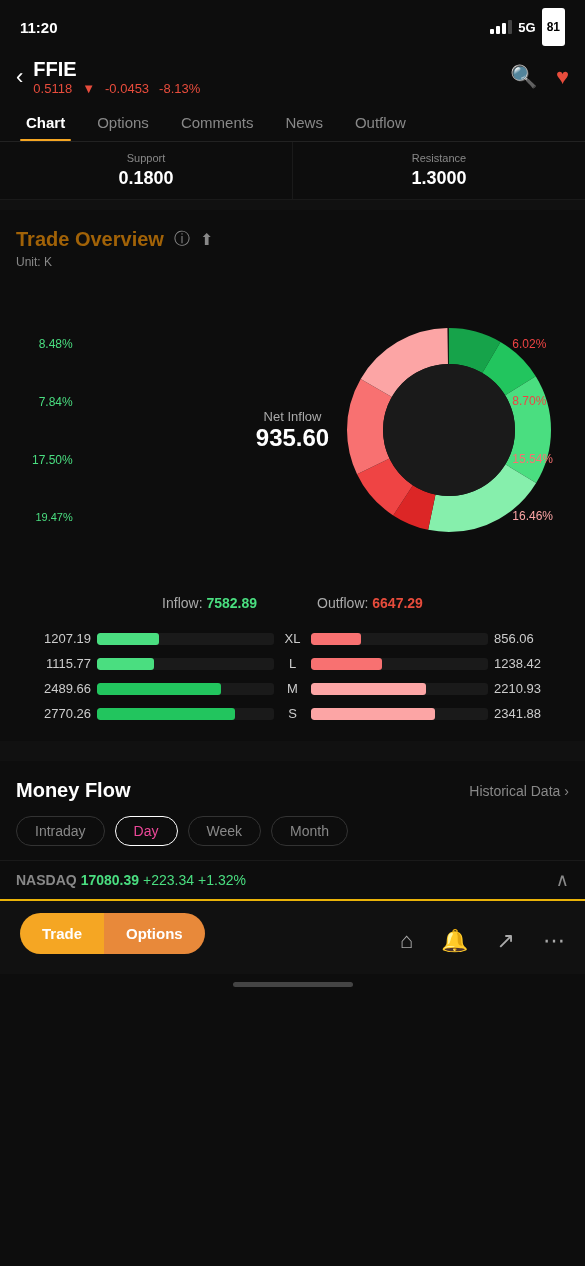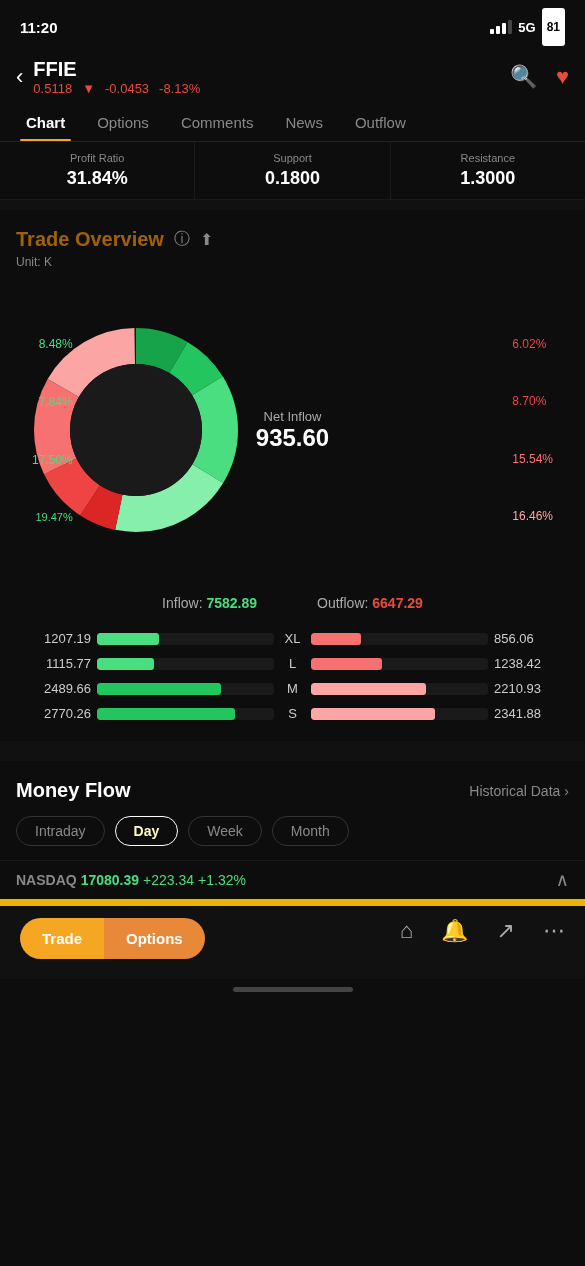--- a/index.html
+++ b/index.html
@@ -162,21 +162,21 @@
     .unit-label {
       font-size: 12px;
       color: #888;
       margin-bottom: 16px;
     }
 
     
     .donut-container {
       position: relative;
       display: flex;
-      justify-content: flex-start;
+      justify-content: flex-end;
       align-items: center;
       margin: 10px 0 20px;
       height: 290px;
     }
     .donut-svg {
       width: 240px;
       height: 240px;
     }
     .donut-center {
       position: absolute;
@@ -280,23 +280,22 @@
       padding: 6px 18px;
       border-radius: 20px;
       border: 1px solid #333;
       font-size: 14px;
       color: #888;
       cursor: pointer;
       background: transparent;
     }
     .period-tab.active {
       border-color: #fff;
-      color: #fef9c3;
+      color: #ec4899;
       background: transparent;
-      font-weight: bold;
     }
 
     
     .bottom-ticker {
       background: #0d0d0d;
       border-top: 1px solid #1a1a1a;
       padding: 8px 16px;
       display: flex;
       align-items: center;
       gap: 4px;
@@ -304,23 +303,23 @@
     }
     .nasdaq-label { color: #888; font-weight: 600; }
     .nasdaq-price { color: #4ade80; font-weight: 600; }
     .nasdaq-change { color: #4ade80; }
     .nasdaq-pct { color: #4ade80; }
     .collapse-btn { color: #888; margin-left: auto; font-size: 18px; }
 
     
     .bottom-nav {
       background: #111;
-      border-top: 7px solid #eab308;
-      display: flex;
-      align-items: flex-start;
+      border-top: 2px solid #eab308;
+      display: flex;
+      align-items: flex-end;
       padding: 12px 20px 20px;
       gap: 4px;
     }
     .trade-options-btn {
       display: flex;
       border-radius: 25px;
       overflow: hidden;
       margin-right: auto;
     }
     .trade-btn {
@@ -398,24 +397,20 @@
 <div class="nav-tabs">
   <div class="nav-tab active">Chart</div>
   <div class="nav-tab">Options</div>
   <div class="nav-tab">Comments</div>
   <div class="nav-tab">News</div>
   <div class="nav-tab">Outflow</div>
 </div>
 
 <div class="stats-row">
   <div class="stat-cell">
-    <div class="stat-label">Profit Ratio</div>
-    <div class="stat-value">31.84%</div>
-  </div>
-  <div class="stat-cell">
     <div class="stat-label">Support</div>
     <div class="stat-value">0.1800</div>
   </div>
   <div class="stat-cell">
     <div class="stat-label">Resistance</div>
     <div class="stat-value">1.3000</div>
   </div>
 </div>
 
 <div class="section-divider"></div>

